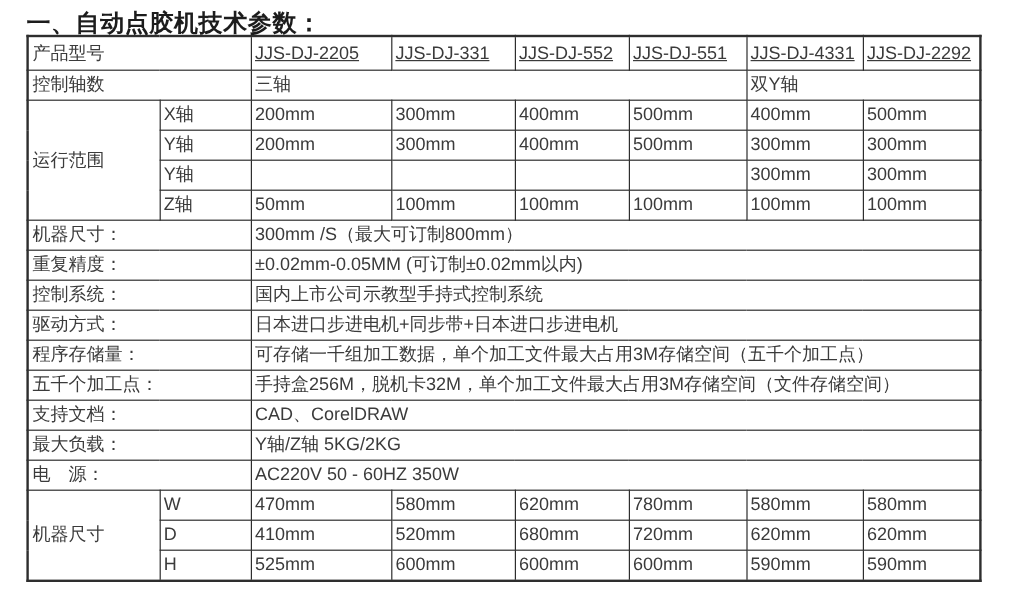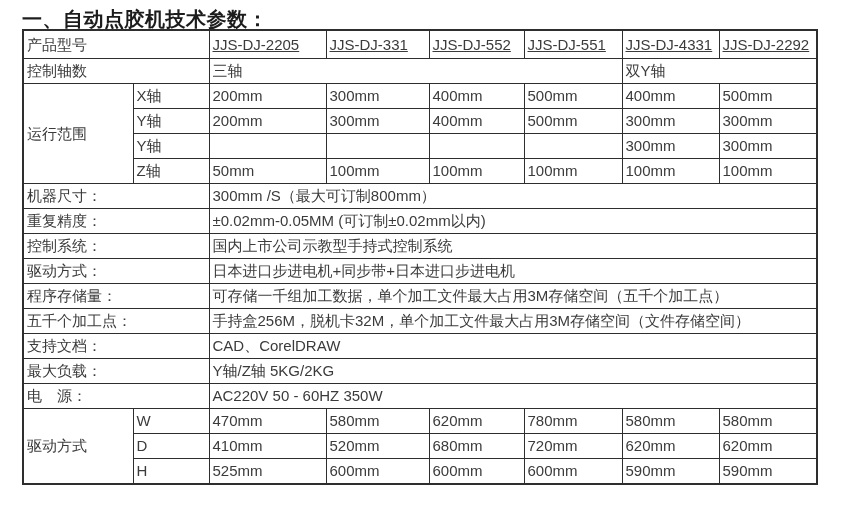--- a/index.html
+++ b/index.html
@@ -163,21 +163,21 @@
     <tr>
       <td colspan="2">最大负载：</td>
       <td colspan="6">Y轴/Z轴 5KG/2KG</td>
     </tr>
     <tr>
       <td colspan="2">电　源：</td>
       <td colspan="6">AC220V 50 - 60HZ 350W</td>
     </tr>
 
     <tr>
-      <td class="rlabel" rowspan="3">驱动方式</td>
+      <td class="rlabel" rowspan="3">机器尺寸</td>
       <td>W</td>
       <td>470mm</td>
       <td>580mm</td>
       <td>620mm</td>
       <td>780mm</td>
       <td>580mm</td>
       <td>580mm</td>
     </tr>
     <tr>
       <td>D</td>

